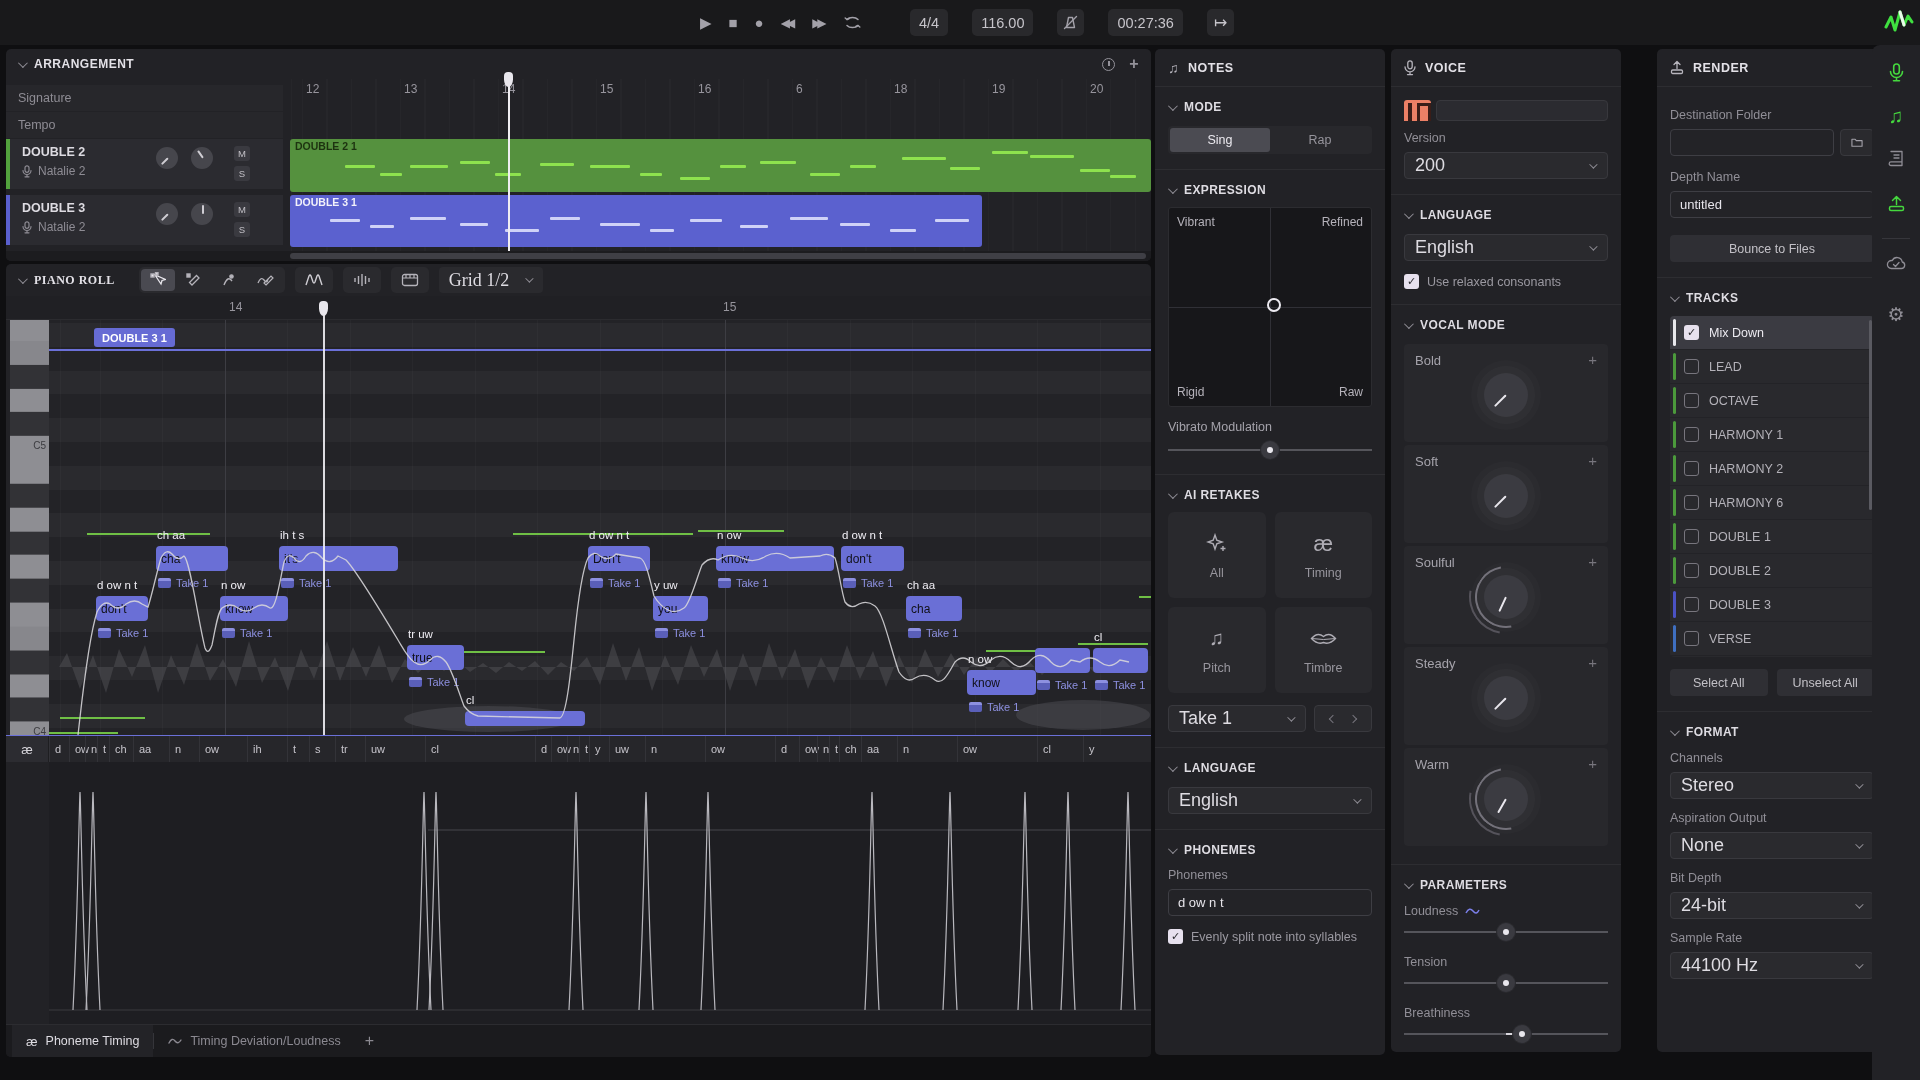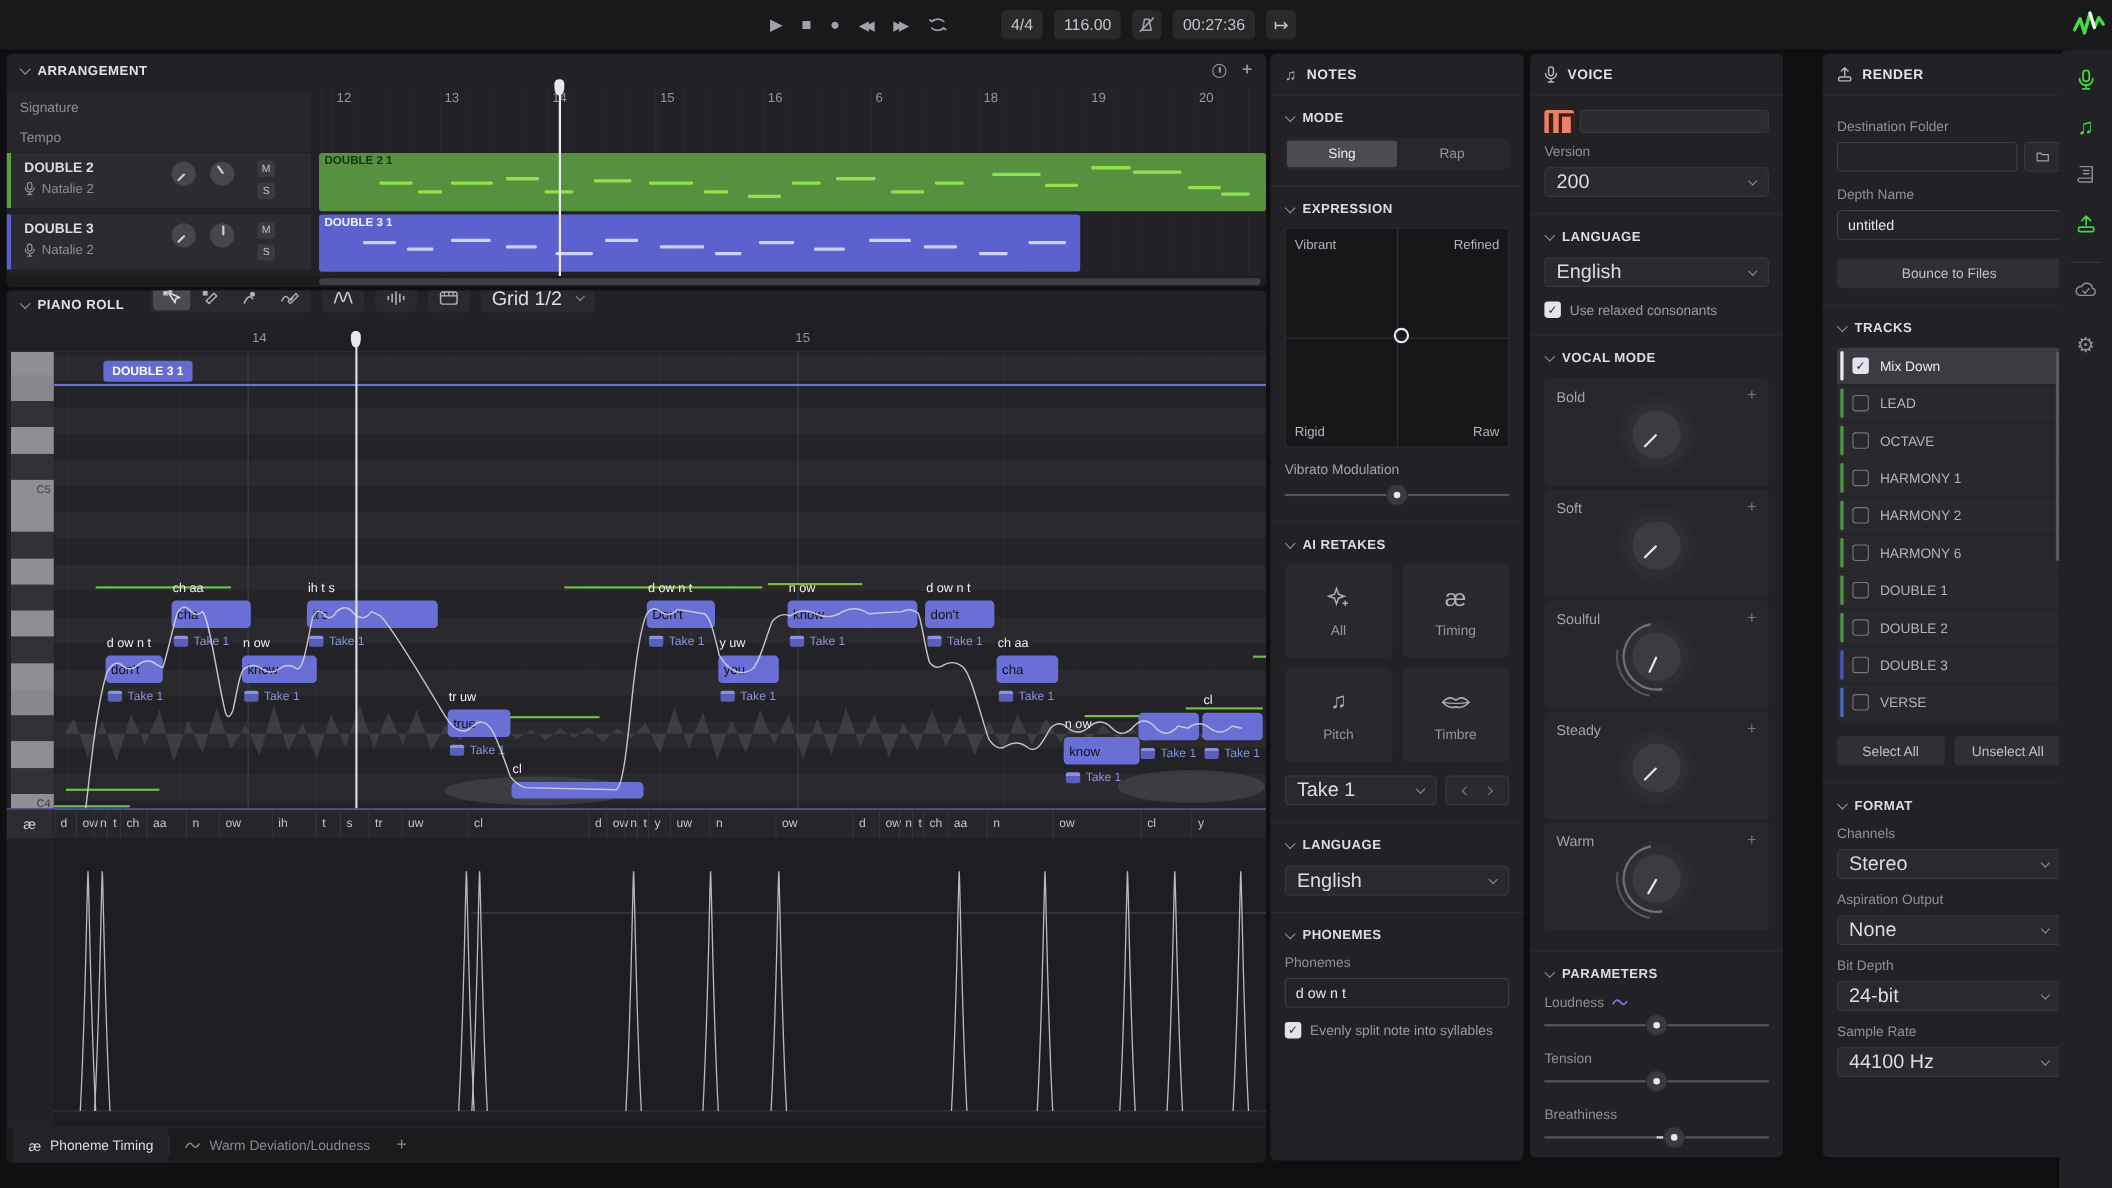--- a/index.html
+++ b/index.html
@@ -6,21 +6,21 @@
   html,body { width:1920px; height:1080px; overflow:hidden; background:#0f0f11;
     font-family:"Liberation Sans","DejaVu Sans",sans-serif; color:#c9c7cd; }
   #app { position:relative; width:1920px; height:1080px; }
 
   
   #topbar { position:absolute; left:0; top:0; width:1920px; height:45px; background:#19191b; }
   .tr-icons { position:absolute; left:700px; top:0; height:45px; display:flex; align-items:center; gap:17px; color:#a3a1a9; }
   .tr-ic { font-size:15px; cursor:default; line-height:1; }
   .tr-ic.dbl { letter-spacing:-4px; font-size:12px; padding-right:4px; }
   .tr-box { background:#29292c; border-radius:5px; height:27px; display:flex; align-items:center; justify-content:center; color:#c6c4ca; font-size:14.5px; padding:0 9px; }
-  .tr-boxes { position:absolute; left:910px; top:9px; display:flex; gap:10px; align-items:center; }
+  .tr-boxes { position:absolute; left:910px; top:9px; display:flex; gap:24px; align-items:center; }
   .logo { position:absolute; }
   
   .panel { position:absolute; background:#222226; border-radius:5px; }
   .chev { display:inline-block; width:7px; height:7px; border-right:1.6px solid #8f8d95; border-bottom:1.6px solid #8f8d95; transform:rotate(45deg) translateY(-2px); margin-right:9px; flex:none; }
   .sect-title { display:flex; align-items:center; font-size:12px; font-weight:bold; letter-spacing:.4px; color:#dedce2; }
   .p-head { display:flex; align-items:center; gap:9px; height:38px; padding:0 13px; border-bottom:1px solid #2d2d31; font-size:12.5px; font-weight:bold; letter-spacing:.5px; color:#e3e1e7; }
   .sect { padding:13px 13px 15px; border-bottom:1px solid #2d2d31; }
   .lbl { font-size:12.5px; color:#918f97; margin-bottom:7px; }
   .dd { height:27px; background:#2a2a2e; border:1px solid #39393e; border-radius:4px; display:flex; align-items:center; padding:0 10px; font-size:18px; color:#dedce2; position:relative; }
   .dd .chev { position:absolute; right:12px; margin:0; width:6px; height:6px; }
@@ -60,21 +60,21 @@
   .clip { position:absolute; border-radius:3px; overflow:hidden; }
   .clip-label { position:absolute; left:5px; top:1px; font-size:10.5px; font-weight:bold; }
   .mini { position:absolute; height:3px; border-radius:1px; }
   #arr-ph { position:absolute; top:0; bottom:0; width:1.5px; background:#f0eef2; }
   .ph-marker { position:absolute; width:9px; height:15px; background:#e9e7ed; border-radius:4px 4px 50% 50%; }
   #arr-scroll { position:absolute; left:0; right:0; bottom:0; height:10px; background:#1c1c1f; }
   #arr-scroll .h { position:absolute; left:284px; width:856px; top:2px; height:6px; border-radius:3px; background:#3f3f45; }
 
   
   #pr { left:6px; top:264px; width:1145px; height:793px; overflow:hidden; }
-  #pr-head { display:flex; align-items:flex-end; height:32px; padding:12px 12px; gap:10px; }
+  #pr-head { display:flex; align-items:center; height:32px; padding:12px 12px; gap:10px;font-family:Liberation Serif, serif; }
   #pr-title { display:flex; align-items:center; font-size:12px; font-weight:bold; letter-spacing:.5px; color:#e3e1e7; margin-right:14px; }
   .tool-group { display:flex; background:#2a2a2e; border-radius:5px; padding:2px; gap:2px; }
   .tool { width:34px; height:22px; border-radius:4px; display:flex; align-items:center; justify-content:center; }
   .tool.active { background:#4a4a51; }
   .tool svg { stroke:#b5b3ba; fill:none; stroke-width:1.4; }
   .tool-single { background:#2a2a2e; border-radius:5px; width:38px; height:26px; display:flex; align-items:center; justify-content:center; }
   .tool-single svg { stroke:#b5b3ba; fill:none; stroke-width:1.4; }
   #grid-dd { width:104px; height:26px; background:#2a2a2e; border:none; }
   #pr-ruler { position:absolute; left:0; top:32px; right:0; height:24px; border-bottom:1px solid #2b2b2f; background:#202024; }
   #pr-ruler .bar-num { top:4px; }
@@ -606,21 +606,21 @@
     <div id="pr-tabs">
       <div class="tab active">
         <span class="ae">æ</span>
         <span>Phoneme Timing</span>
       </div>
       <div class="tab-sep"></div>
       <div class="tab">
         <svg class="ln" width="14" height="10" viewBox="0 0 14 10" stroke="#8b8991" stroke-width="1.4">
             <path d="M1,7 Q4,1 7,5 T13,4"></path>
           </svg>
-        <span>Warm Deviation/Loudness</span>
+        <span>Timing Deviation/Loudness</span>
       </div>
       <div class="tab-add">+</div>
     </div>
   </div>
 
   <div id="notesP" class="panel">
     <div class="p-head">
       <span style="font-size:14px;color:#b7b5bd">♫</span>
       <span>NOTES</span>
     </div>

